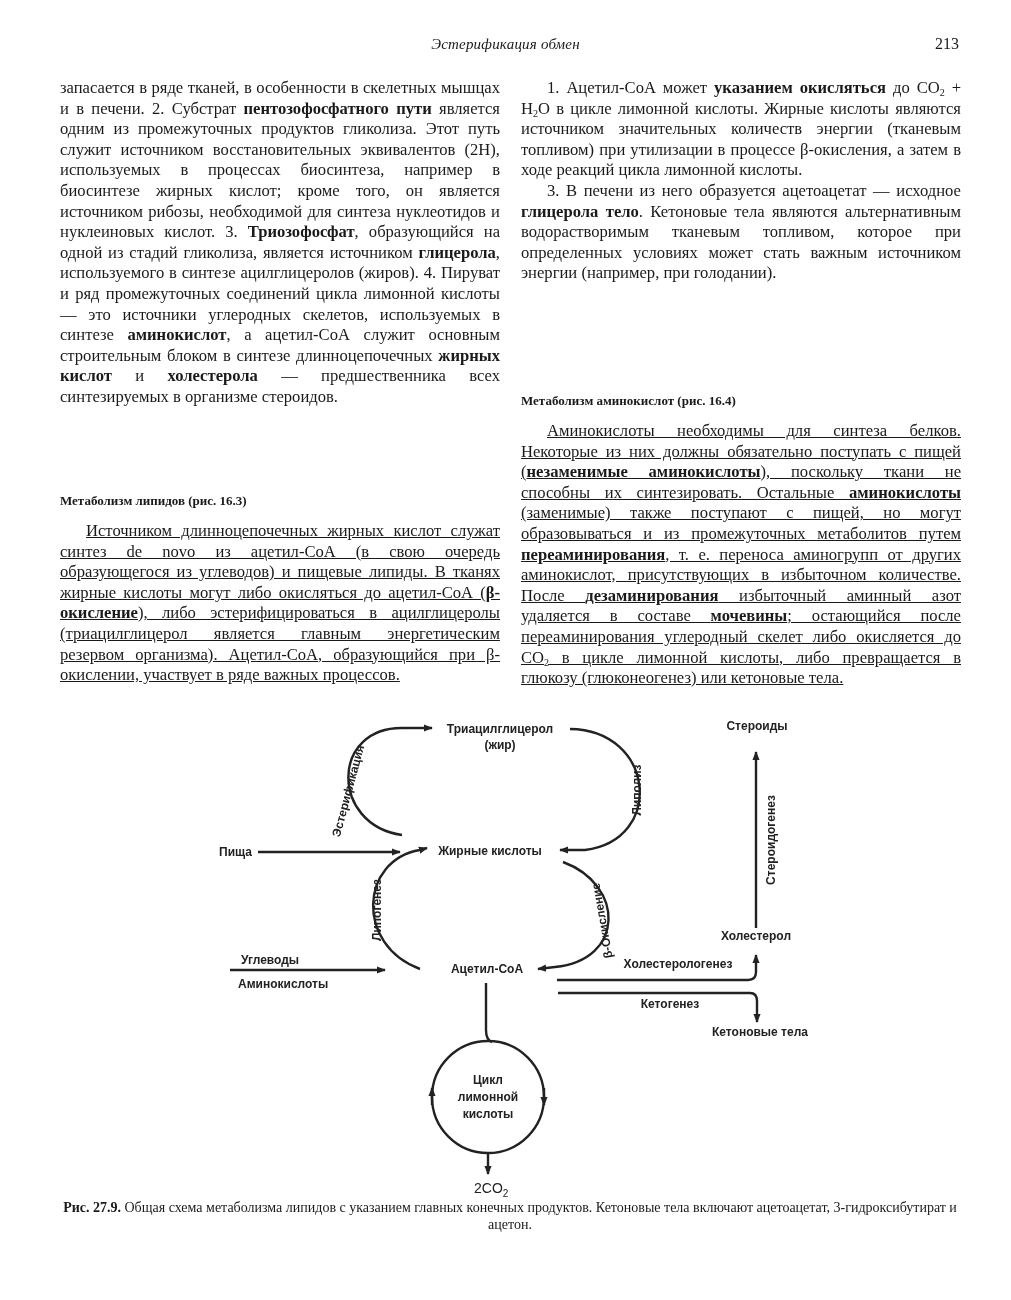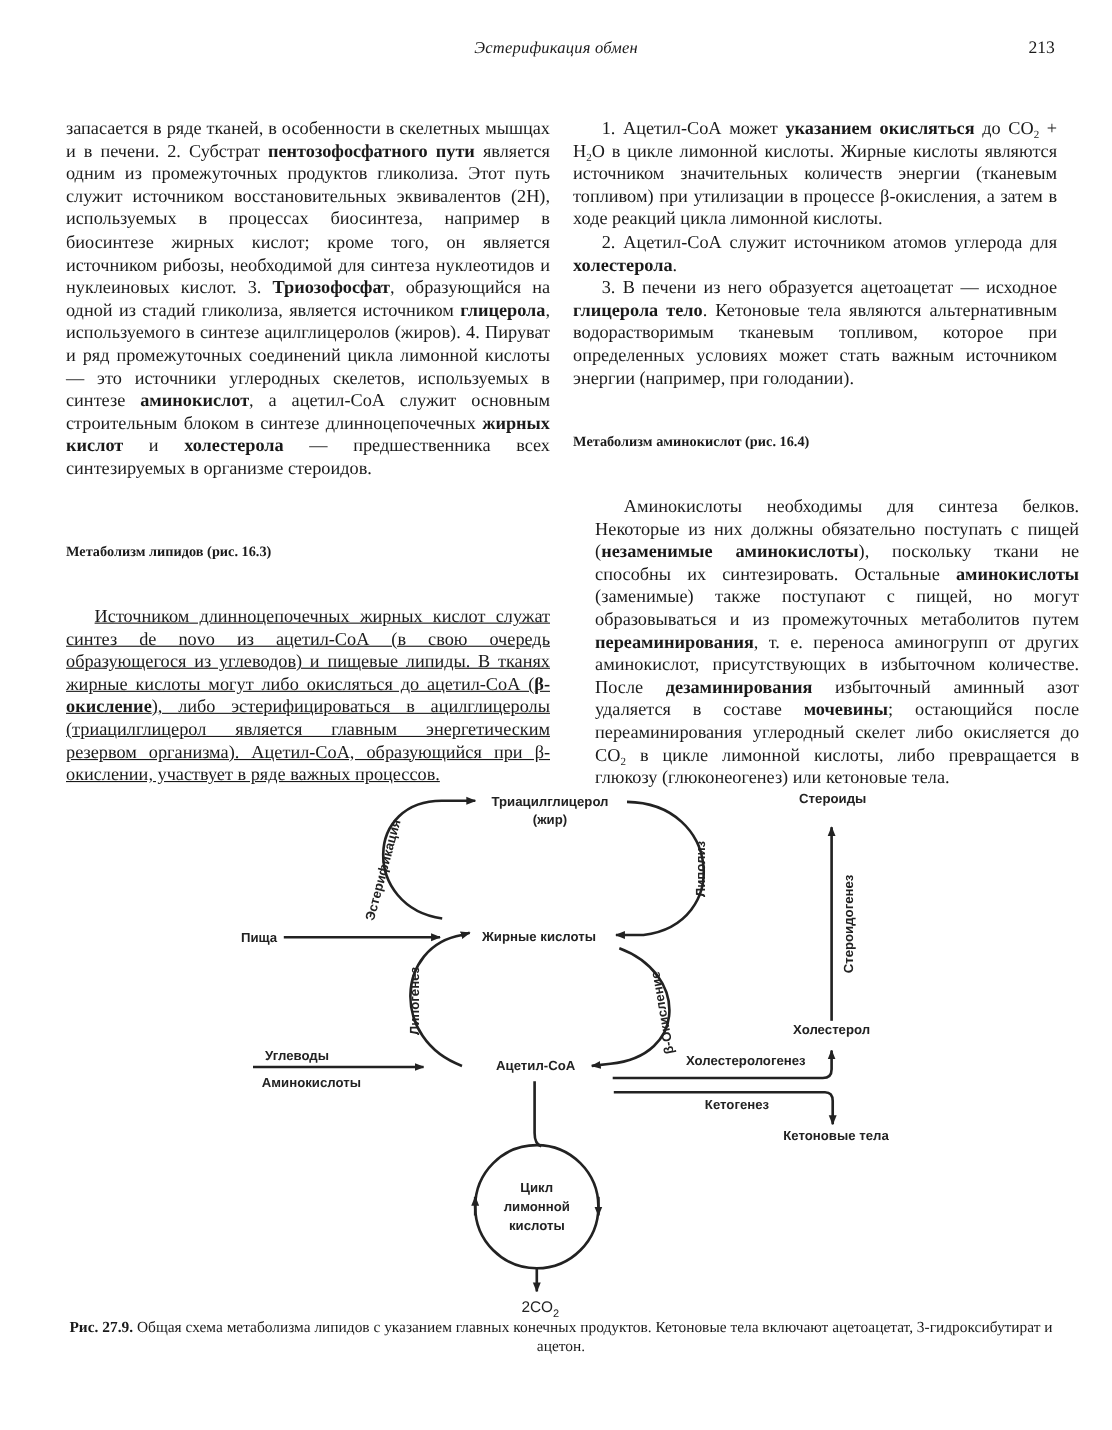--- a/index.html
+++ b/index.html
@@ -1,31 +1,31 @@
 <!DOCTYPE html>
 <html><head>
 <meta charset="utf-8">
 <style>
   html, body { margin: 0; padding: 0; background: #ffffff; }
   body { width: 1011px; height: 1300px; position: relative; overflow: hidden; color: #1a1a1a;
          font-family: "Liberation Serif", "DejaVu Serif", serif; }
   .header-title { position: absolute; top: 36px; left: 0; width: 1011px; text-align: center;
          font-style: italic; font-size: 15px; letter-spacing: 0.2px; }
   .page-number { position: absolute; top: 35px; left: 935px; font-size: 16px; }
-  .col { position: absolute; font-size: 16.6px; line-height: 20.6px; text-align: justify; margin-top: 29px; }
+  .col { position: absolute; font-size: 16.6px; line-height: 20.6px; text-align: justify; }
   .col p { margin: 0; }
   .col b { font-weight: bold; }
   .indent { text-indent: 26px; }
   #col-left { left: 60px; top: 78px; width: 440px; }
   #col-right { left: 521px; top: 78px; width: 440px; }
   .heading { font-weight: bold; font-size: 13px; margin: 0; line-height: 24px; text-align: center; }
   #heading-lipids { position: absolute; left: 60px; top: 489px; }
   #para-lipids { position: absolute; left: 60px; top: 521px; width: 440px; text-decoration: underline; }
   #heading-amino { position: absolute; left: 521px; top: 389px; }
-  #para-amino { position: absolute; left: 541px; top: 421px; width: 440px; }
+  #para-amino { position: absolute; left: 521px; top: 421px; width: 440px; text-decoration: underline; }
   sub { font-size: 10px; vertical-align: -3px; line-height: 0; }
   #diagram { position: absolute; left: 0; top: 700px; width: 1011px; height: 500px; }
   #diagram text { font-family: "Liberation Sans", "DejaVu Sans", sans-serif; font-weight: bold; font-size: 12px; fill: #222; }
   .caption { position: absolute; left: 60px; top: 1199px; width: 900px; text-align: center;
          font-size: 14px; line-height: 17px; }
   .caption b { font-weight: bold; }
 </style>
 </head>
 <body>
 
@@ -36,21 +36,20 @@
   <p>запасается в ряде тканей, в особенности в скелетных мышцах и в печени. 2. Субстрат <b>пентозофосфатного пути</b> является одним из промежуточных продуктов гликолиза. Этот путь служит источником восстановительных эквивалентов (2Н), используемых в процессах биосинтеза, например в биосинтезе жирных кислот; кроме того, он является источником рибозы, необходимой для синтеза нуклеотидов и нуклеиновых кислот. 3. <b>Триозофосфат</b>, образующийся на одной из стадий гликолиза, является источником <b>глицерола</b>, используемого в синтезе ацилглицеролов (жиров). 4. Пируват и ряд промежуточных соединений цикла лимонной кислоты — это источники углеродных скелетов, используемых в синтезе <b>аминокислот</b>, а ацетил-СоА служит основным строительным блоком в синтезе длинноцепочечных <b>жирных кислот</b> и <b>холестерола</b> — предшественника всех синтезируемых в организме стероидов.</p>
 </div>
 
 <h2 id="heading-lipids" class="heading">Метаболизм липидов (рис. 16.3)</h2>
 <div id="para-lipids" class="col">
   <p class="indent">Источником длинноцепочечных жирных кислот служат синтез de novo из ацетил-СоА (в свою очередь образующегося из углеводов) и пищевые липиды. В тканях жирные кислоты могут либо окисляться до ацетил-СоА (<b>β-окисление</b>), либо эстерифицироваться в ацилглицеролы (триацилглицерол является главным энергетическим резервом организма). Ацетил-СоА, образующийся при β-окислении, участвует в ряде важных процессов.</p>
 </div>
 
 <div id="col-right" class="col">
   <p class="indent">1. Ацетил-СоА может <b>указанием окисляться</b> до CO<sub>2</sub> + H<sub>2</sub>O в цикле лимонной кислоты. Жирные кислоты являются источником значительных количеств энергии (тканевым топливом) при утилизации в процессе β-окисления, а затем в ходе реакций цикла лимонной кислоты.</p>
-  <p class="indent">2. Ацетил-СоА служит источником атомов углерода для <b>холестерола</b>.</p>
   <p class="indent">3. В печени из него образуется ацетоацетат — исходное <b>глицерола тело</b>. Кетоновые тела являются альтернативным водорастворимым тканевым топливом, которое при определенных условиях может стать важным источником энергии (например, при голодании).</p>
 </div>
 
 <h2 id="heading-amino" class="heading">Метаболизм аминокислот (рис. 16.4)</h2>
 <div id="para-amino" class="col">
   <p class="indent">Аминокислоты необходимы для синтеза белков. Некоторые из них должны обязательно поступать с пищей (<b>незаменимые аминокислоты</b>), поскольку ткани не способны их синтезировать. Остальные <b>аминокислоты</b> (заменимые) также поступают с пищей, но могут образовываться и из промежуточных метаболитов путем <b>переаминирования</b>, т. е. переноса аминогрупп от других аминокислот, присутствующих в избыточном количестве. После <b>дезаминирования</b> избыточный аминный азот удаляется в составе <b>мочевины</b>; остающийся после переаминирования углеродный скелет либо окисляется до CO<sub>2</sub> в цикле лимонной кислоты, либо превращается в глюкозу (глюконеогенез) или кетоновые тела.</p>
 </div>
 
 <svg id="diagram" viewBox="0 0 1011 500" xmlns="http://www.w3.org/2000/svg">
   <defs>

